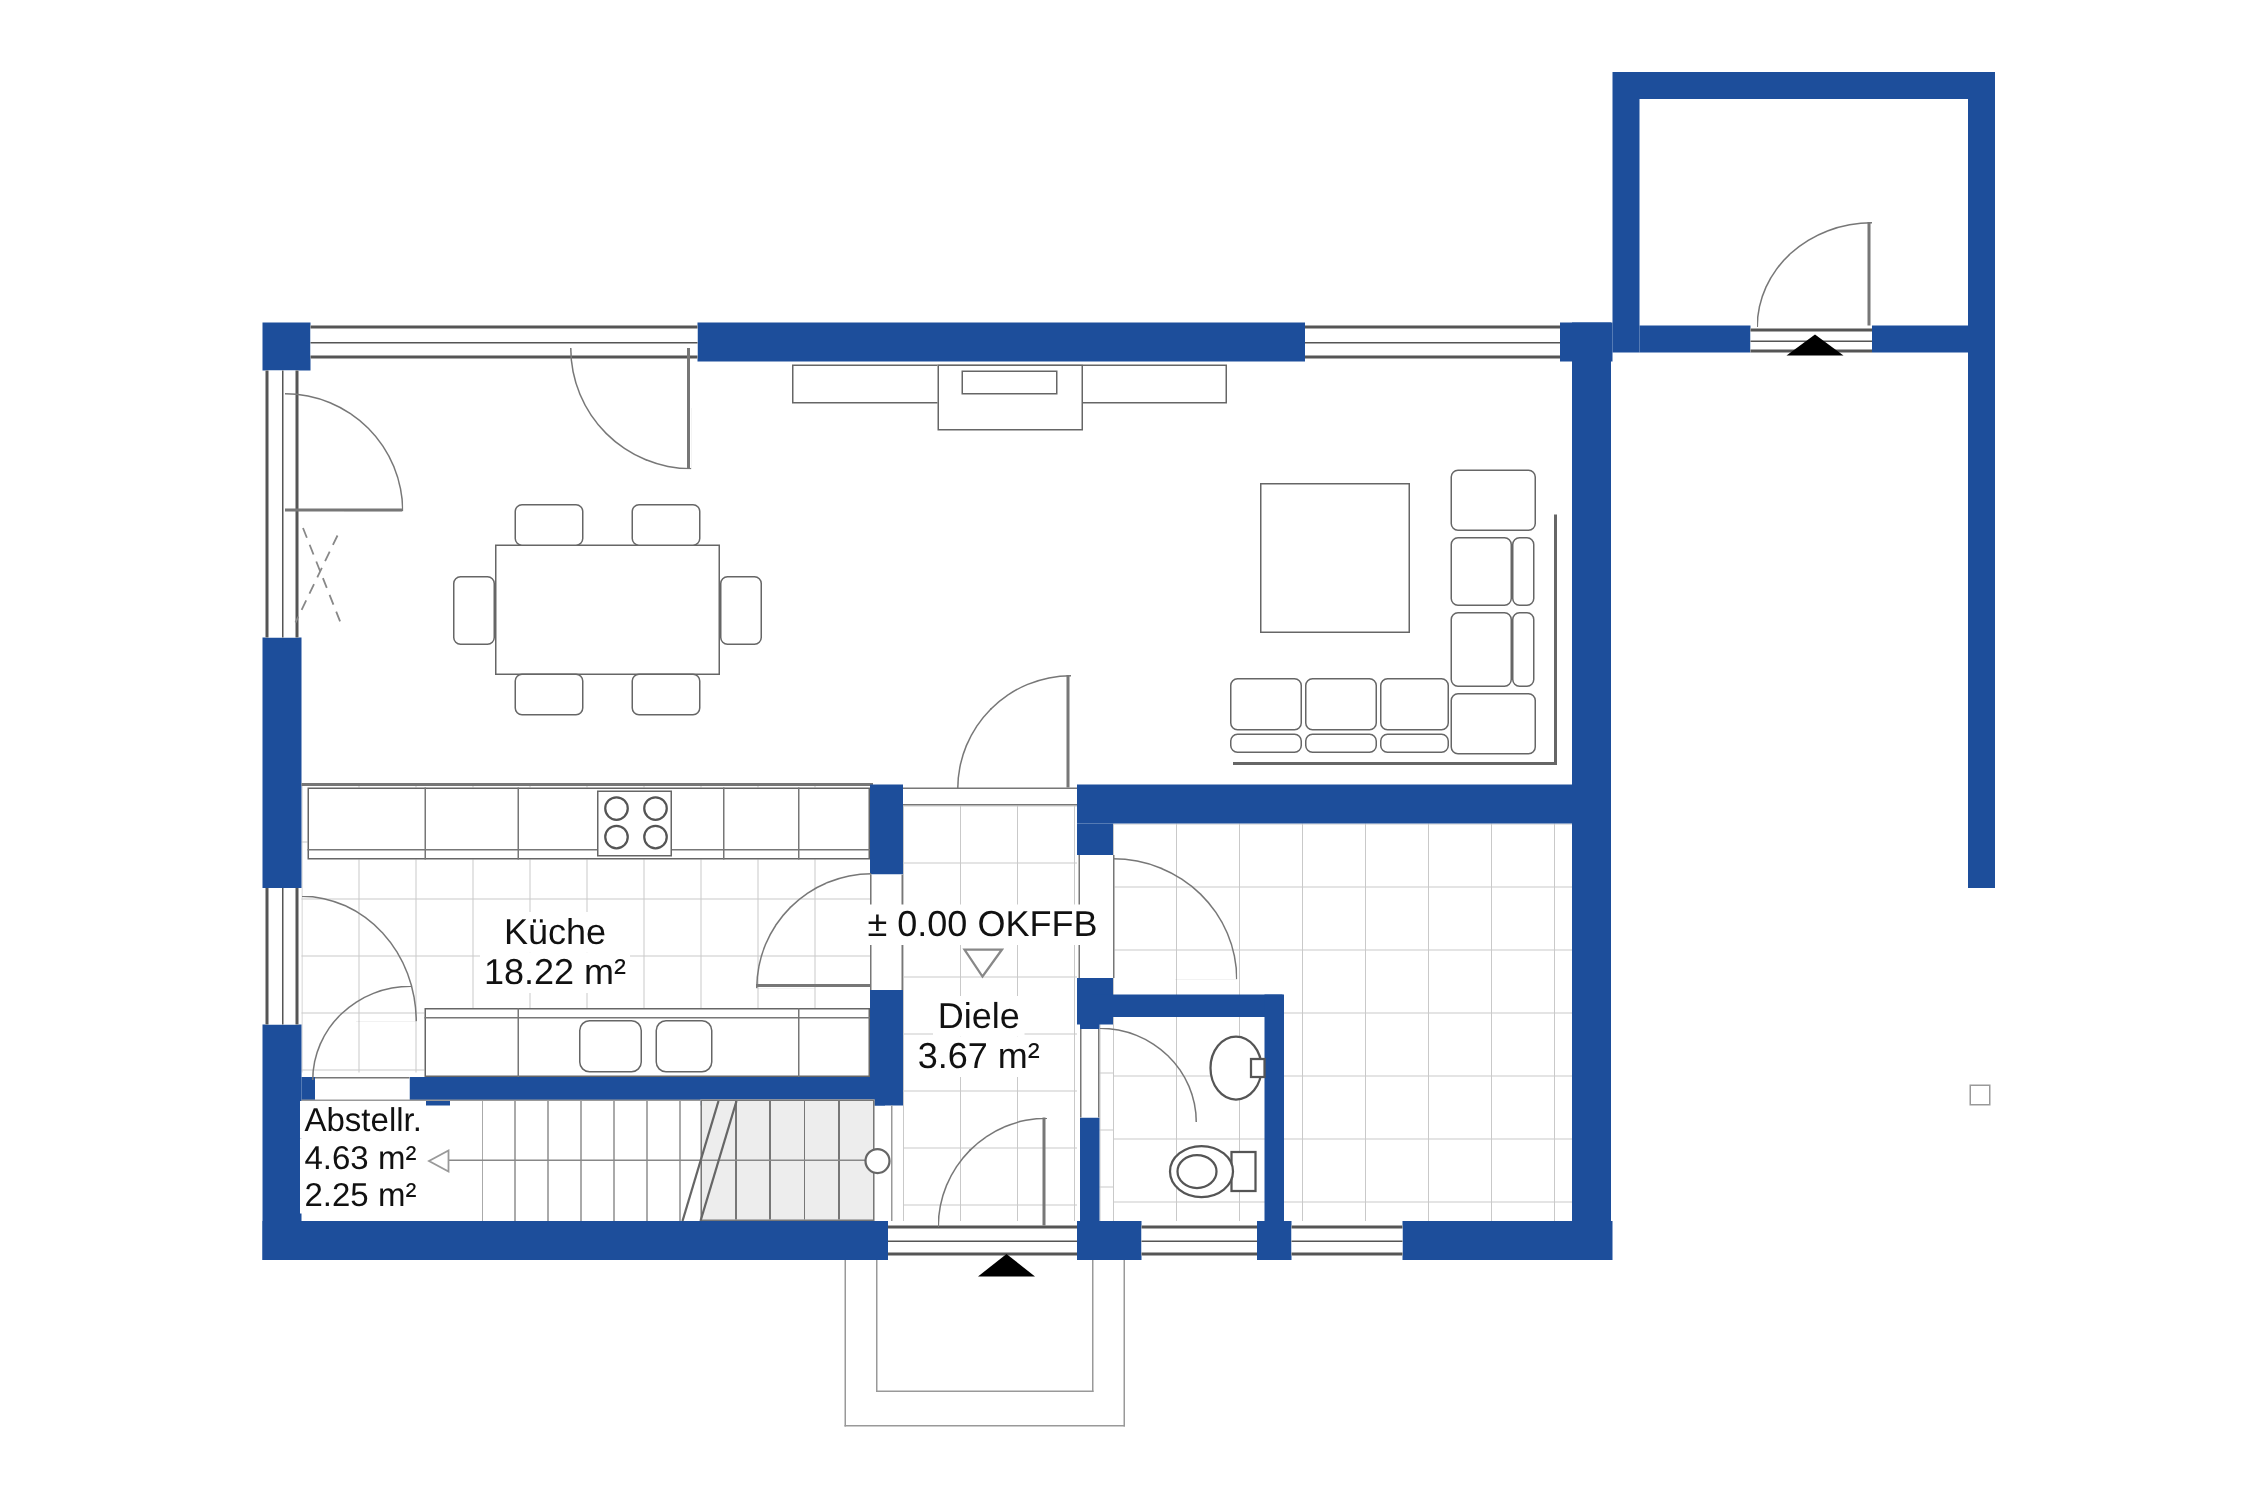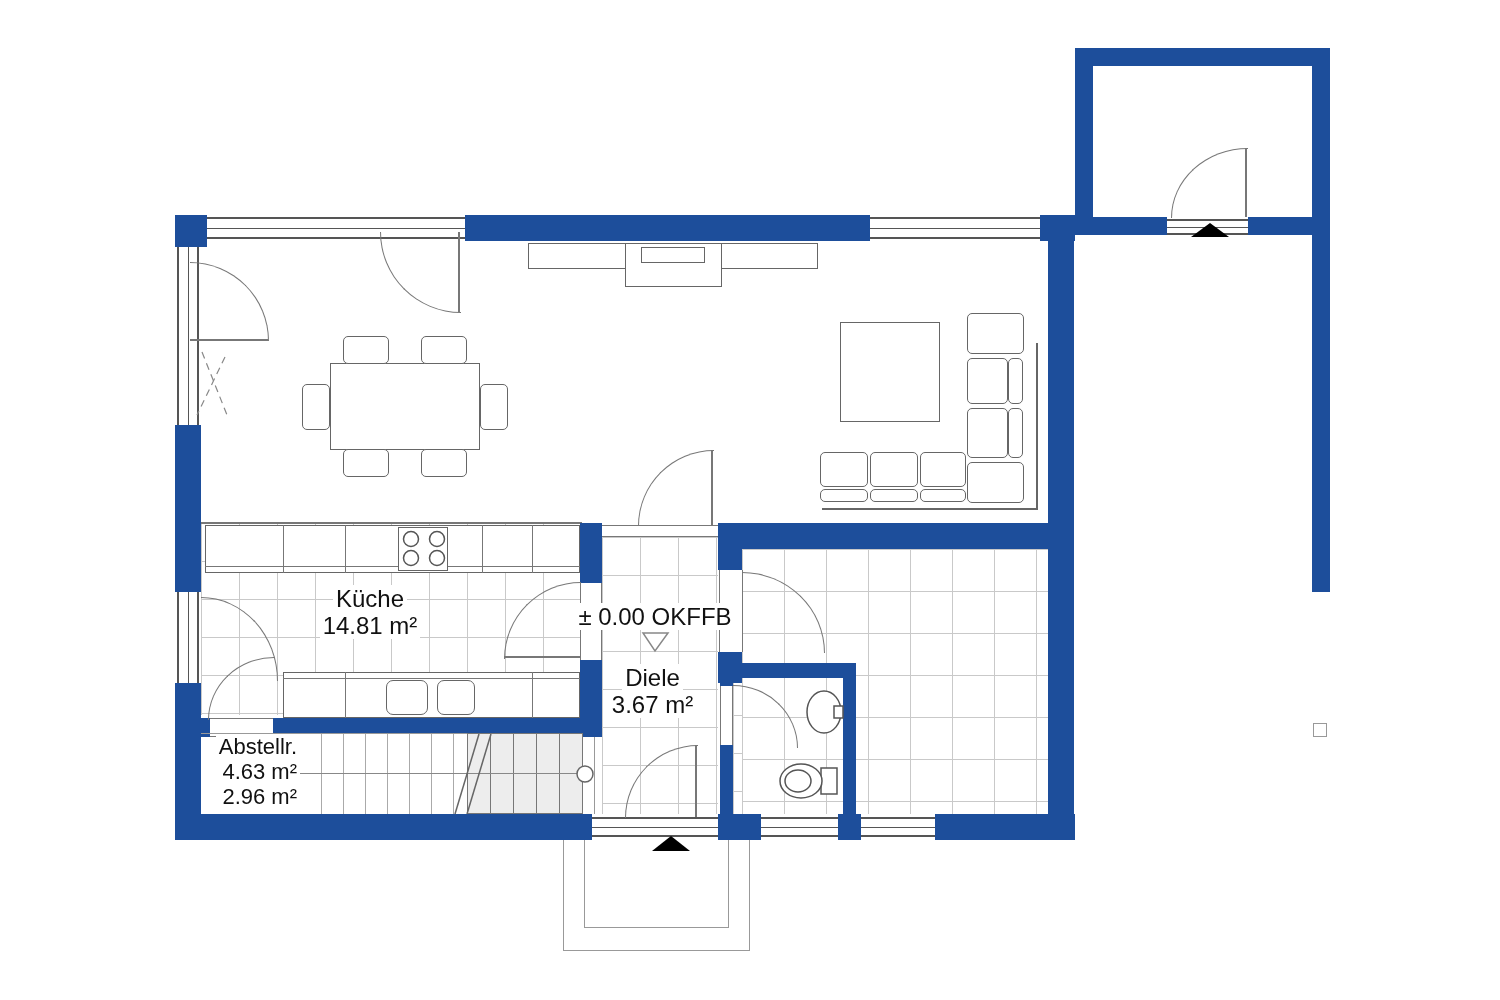--- a/index.html
+++ b/index.html
@@ -39,21 +39,21 @@
   .furn.r { border-radius:5px; }
   .treads { position:absolute; background:#fff;
     background-image:repeating-linear-gradient(90deg, transparent 0 21px, #aaa 21px 22px); }
   .stair-gray { position:absolute; background-color:var(--c-stair_fill,#ededed);
     background-image:repeating-linear-gradient(90deg, transparent 0 22px, #777 22px 23px);
     border:1px solid #777; box-sizing:border-box; }
   .porch { position:absolute; border:1.5px solid #999; border-top:none; background:transparent; }
   
   .room-label { position:absolute; text-align:center; font-size:24px; line-height:27px; }
   .room-label span { background:#fff; padding:0 3px; display:inline-block; }
-  .room-label.small { font-size:22px; line-height:25px; text-align:right; }
+  .room-label.small { font-size:22px; line-height:25px; text-align:left; }
   svg.overlay { position:absolute; left:0; top:0; pointer-events:none; }
 </style>
 </head>
 <body>
 
 <div class="plan">
 
   <div class="tiles38" style="left:201px;top:523px;width:379px;height:192px;"></div>
   <div class="tiles38" style="left:602px;top:537px;width:116px;height:277px;"></div>
   <div class="tiles38" style="left:733px;top:677px;width:110px;height:137px;"></div>
@@ -207,30 +207,30 @@
 
     <polygon points="652,851 690,851 671,836" fill="#000"></polygon>
     <polygon points="1191,237 1229,237 1210,223" fill="#000"></polygon>
 
     <g stroke="#888" stroke-width="1.2" stroke-dasharray="7,5">
       <line x1="202" y1="352" x2="227" y2="415"></line>
       <line x1="225" y1="357" x2="197" y2="415"></line>
     </g>
   </svg>
 
-  <div class="room-label" style="left:295px;top:585px;width:150px;text-align:center;">
+  <div class="room-label" style="left:295px;top:608px;width:150px;text-align:center;">
     <span>Küche</span><br>
-    <span>14.81 m²</span>
+    <span>18.22 m²</span>
   </div>
   <div class="room-label" style="left:570px;top:603px;width:170px;text-align:center;">
     <span>± 0.00 OKFFB</span>
   </div>
   <div class="room-label" style="left:595px;top:664px;width:115px;">
     <span>Diele</span><br>
     <span>3.67 m²</span>
   </div>
   <div class="room-label small" style="left:200px;top:734px;width:100px;">
     <span>Abstellr.</span><br>
     <span>4.63 m²</span><br>
-    <span>2.96 m²</span>
+    <span>2.25 m²</span>
   </div>
 
 </div>
 
 </body></html>

